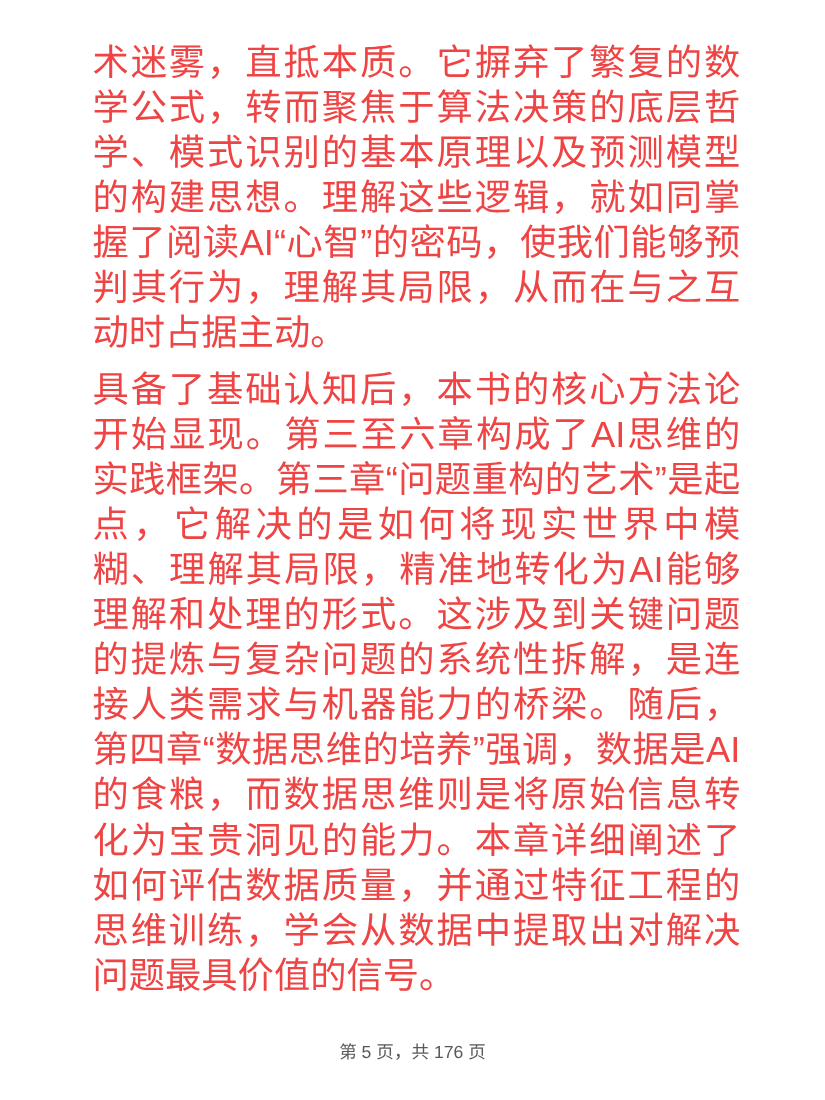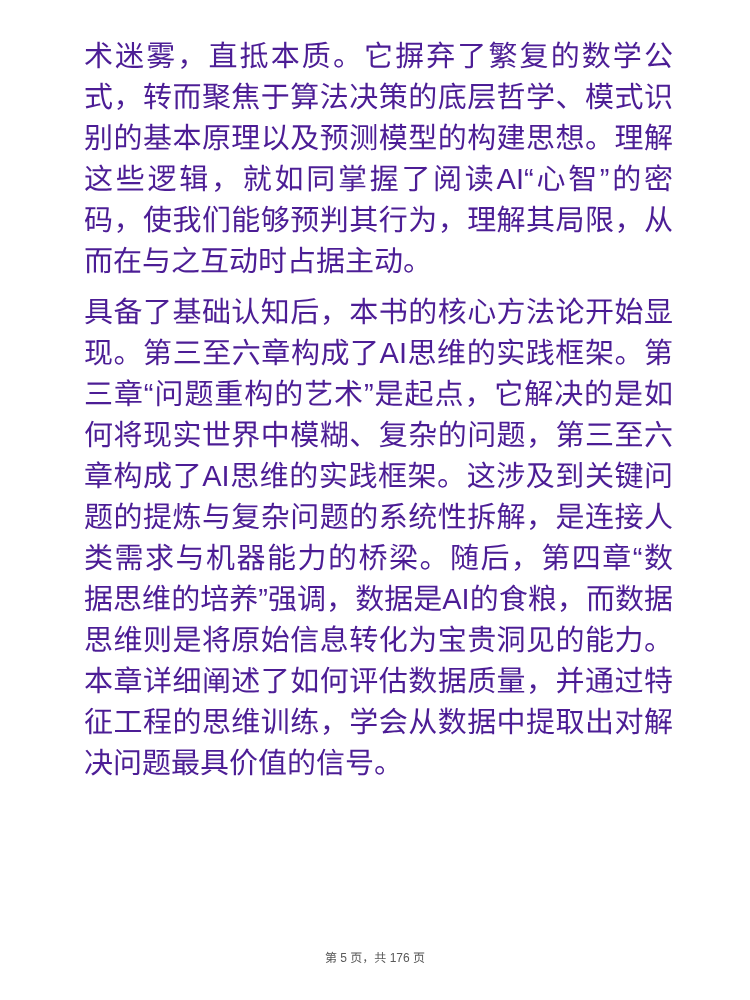--- a/index.html
+++ b/index.html
@@ -16,43 +16,43 @@
   .page {
     box-sizing: border-box;
     width: 750px;
     height: 1000px;
     background: #ffffff;
     padding: 36px 77px 0 84px;
     position: relative;
   }
   .para {
     margin: 0 0 10px 0;
-    font-size: 29px;
+    font-size: 33px;
     line-height: 41px;
-    color: #4c1d95;
+    color: #ef4444;
     text-align: justify;
     text-justify: inter-ideograph;
     letter-spacing: 0;
     word-break: normal;
     overflow-wrap: break-word;
   }
   .para:last-of-type {
     margin-bottom: 0;
   }
   .footer {
     position: absolute;
     left: 0;
     right: 0;
     top: 948px;
     text-align: center;
-    font-size: 12px;
+    font-size: 16px;
     line-height: 20px;
     color: #595959;
   }
 </style>
 </head>
 <body>
 
 <div class="page">
   <p class="para">术迷雾，直抵本质。它摒弃了繁复的数学公式，转而聚焦于算法决策的底层哲学、模式识别的基本原理以及预测模型的构建思想。理解这些逻辑，就如同掌握了阅读AI“心智”的密码，使我们能够预判其行为，理解其局限，从而在与之互动时占据主动。</p>
-  <p class="para">具备了基础认知后，本书的核心方法论开始显现。第三至六章构成了AI思维的实践框架。第三章“问题重构的艺术”是起点，它解决的是如何将现实世界中模糊、复杂的问题，第三至六章构成了AI思维的实践框架。这涉及到关键问题的提炼与复杂问题的系统性拆解，是连接人类需求与机器能力的桥梁。随后，第四章“数据思维的培养”强调，数据是AI的食粮，而数据思维则是将原始信息转化为宝贵洞见的能力。本章详细阐述了如何评估数据质量，并通过特征工程的思维训练，学会从数据中提取出对解决问题最具价值的信号。</p>
+  <p class="para">具备了基础认知后，本书的核心方法论开始显现。第三至六章构成了AI思维的实践框架。第三章“问题重构的艺术”是起点，它解决的是如何将现实世界中模糊、理解其局限，精准地转化为AI能够理解和处理的形式。这涉及到关键问题的提炼与复杂问题的系统性拆解，是连接人类需求与机器能力的桥梁。随后，第四章“数据思维的培养”强调，数据是AI的食粮，而数据思维则是将原始信息转化为宝贵洞见的能力。本章详细阐述了如何评估数据质量，并通过特征工程的思维训练，学会从数据中提取出对解决问题最具价值的信号。</p>
   <div class="footer">第 5 页，共 176 页</div>
 </div>
 
 </body></html>

